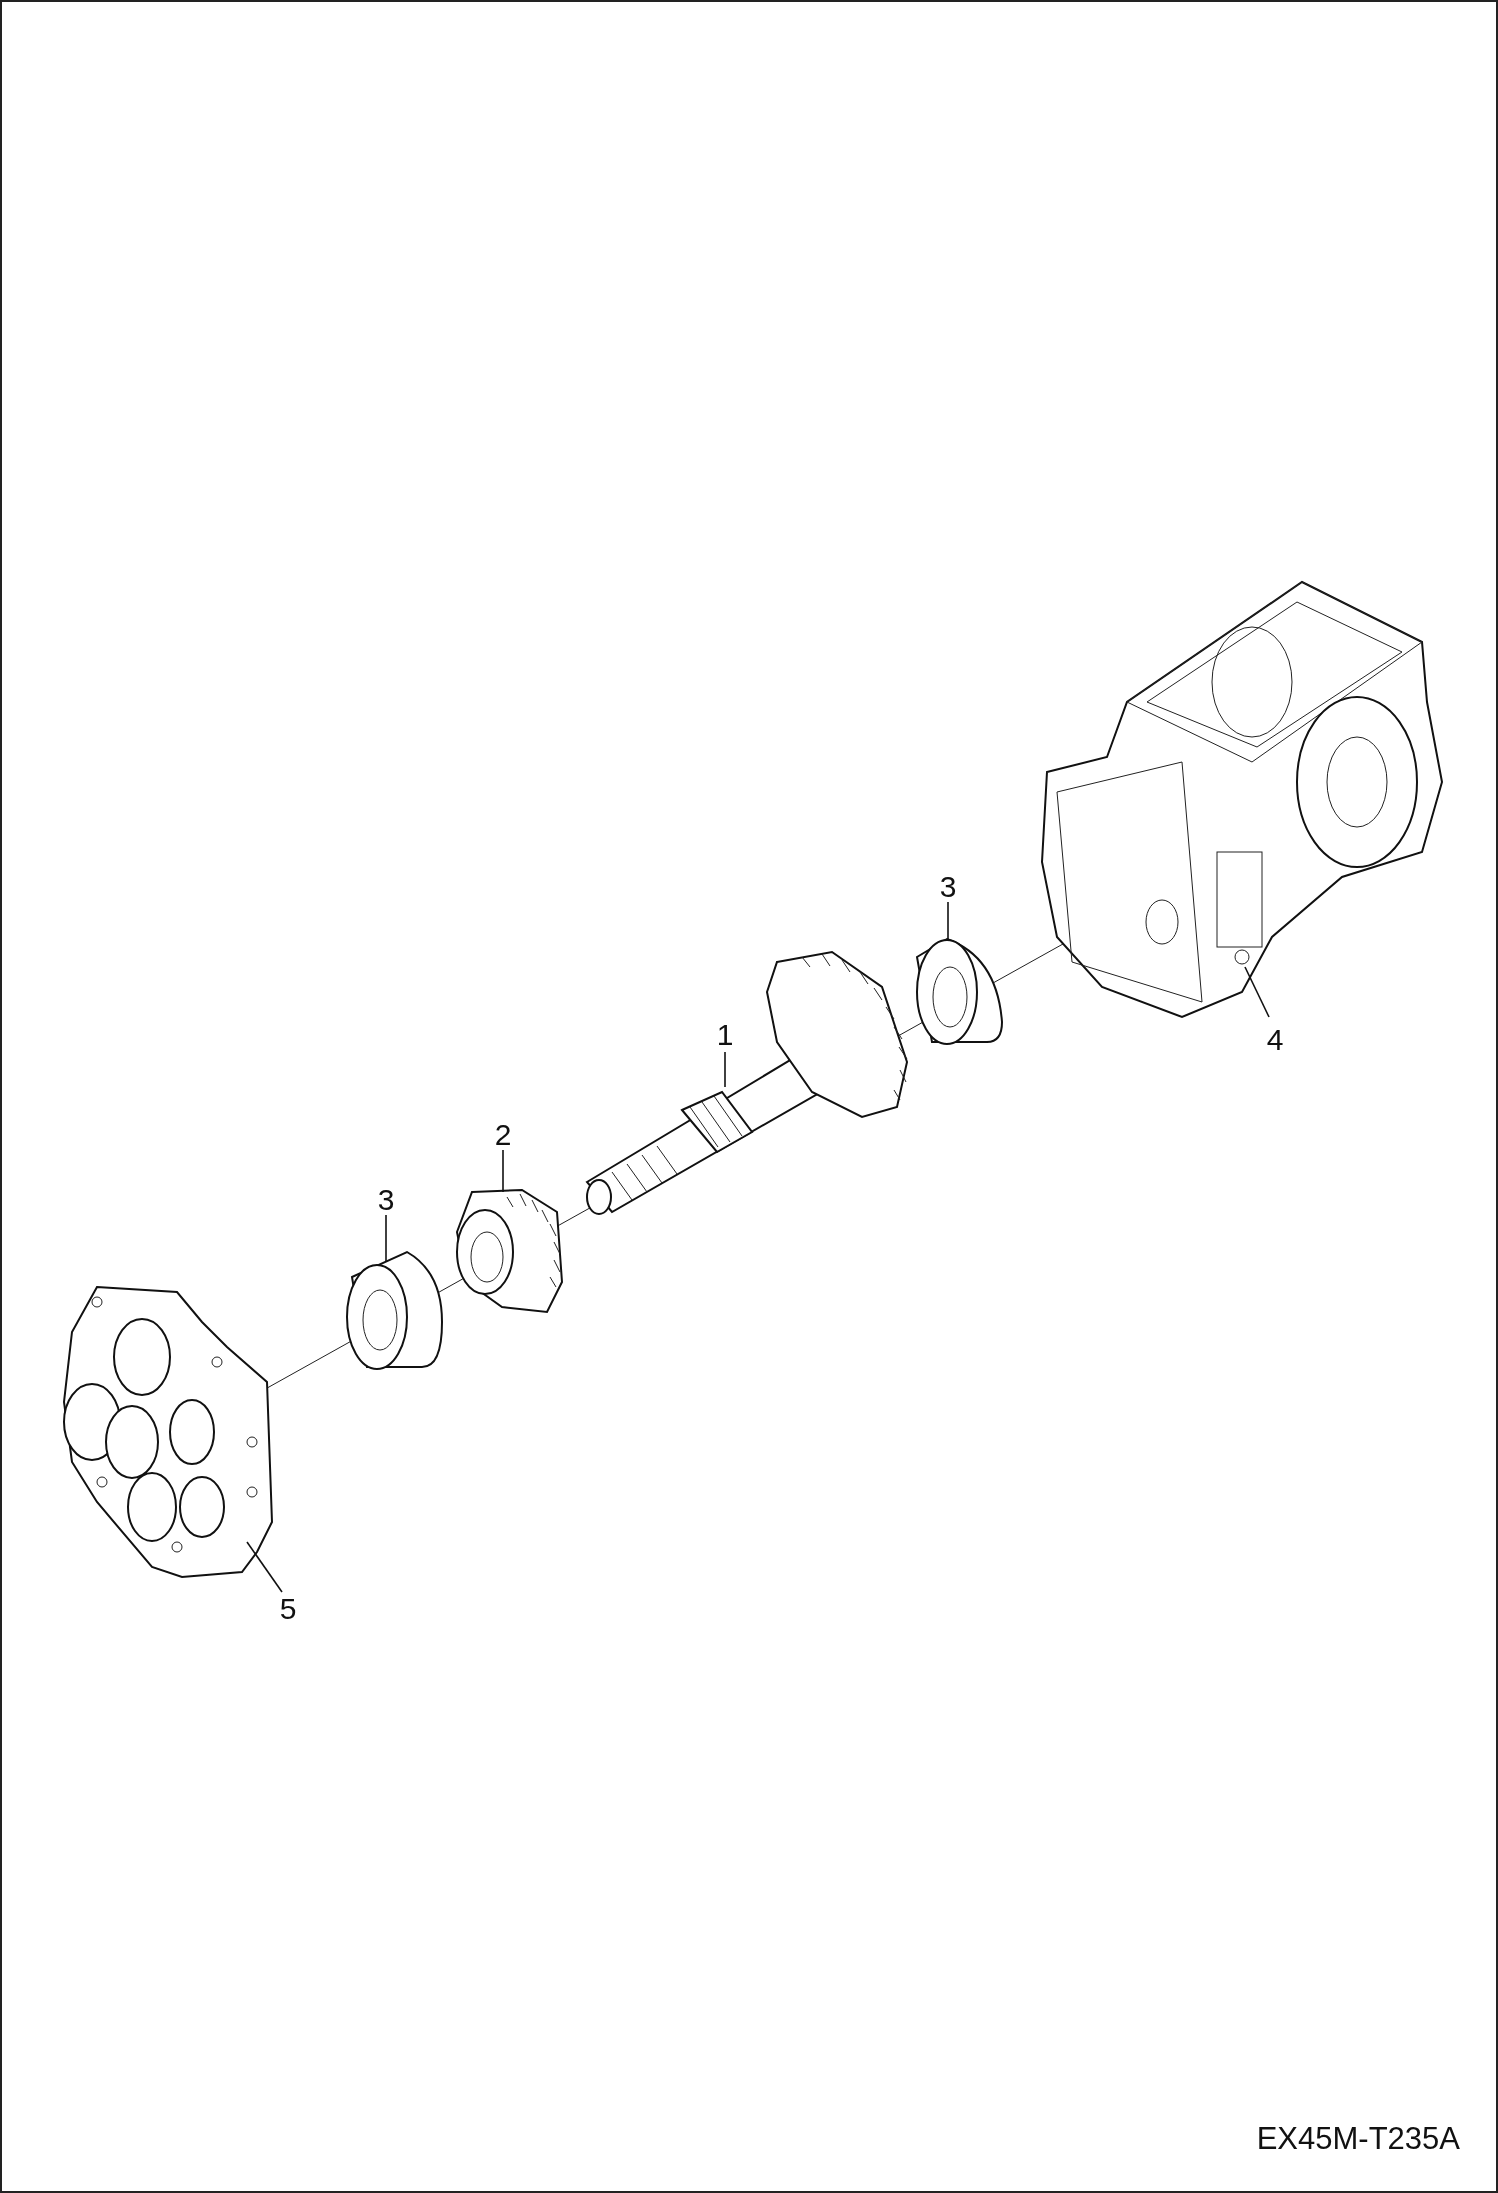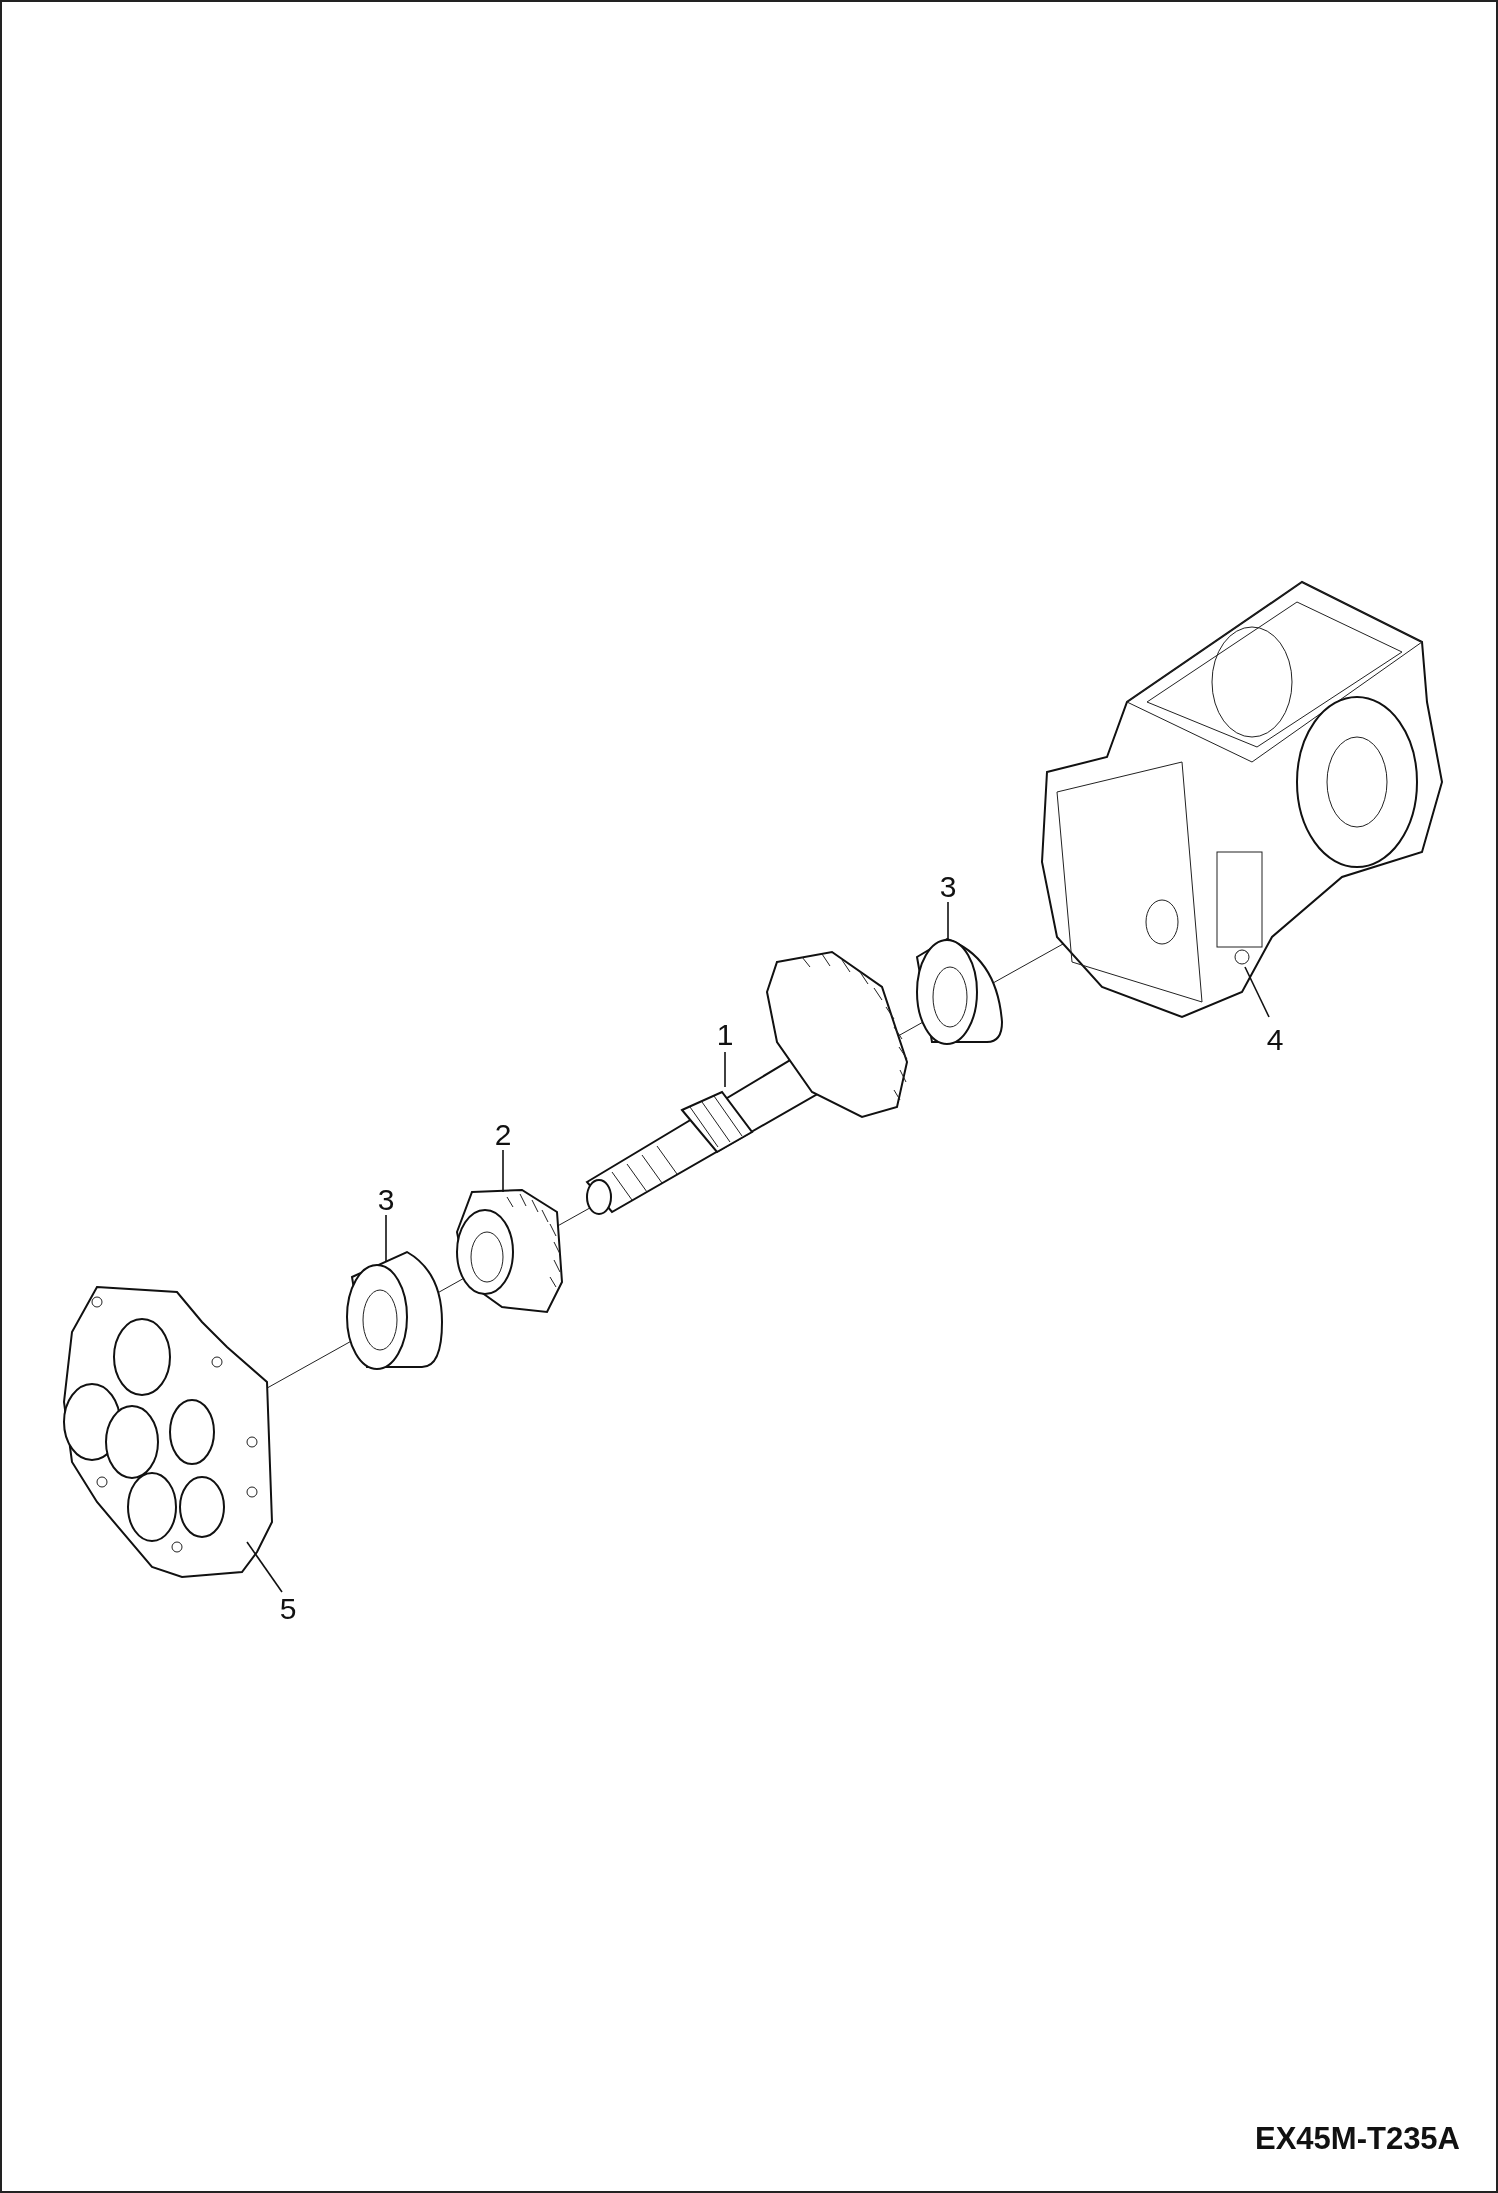--- a/index.html
+++ b/index.html
@@ -1,19 +1,19 @@
 <!DOCTYPE html>
 <html><head>
 <meta charset="utf-8">
 <style>
   html,body{margin:0;padding:0;background:#fff;}
   #page{position:relative;width:1498px;height:2193px;box-sizing:border-box;border:2px solid #222;background:#fff;overflow:hidden;font-family:"Liberation Sans",sans-serif;}
   svg#diagram{position:absolute;left:0;top:0;}
   .callout{position:absolute;font-size:30px;color:#111;line-height:1;transform:translateX(-50%);}
-  .figid{position:absolute;right:36px;bottom:34px;font-size:31px;color:#111;font-weight:bold;}
+  .figid{position:absolute;right:36px;bottom:34px;font-size:31px;color:#111;}
   .ln{stroke:#111;fill:none;stroke-width:1.6;}
   .thin{stroke:#222;fill:none;stroke-width:1;}
   .part{stroke:#111;fill:#fff;stroke-width:2;}
 </style>
 </head>
 <body>
 
 <div id="page">
   <svg id="diagram" width="1498" height="2193" viewBox="0 0 1498 2193">
 

